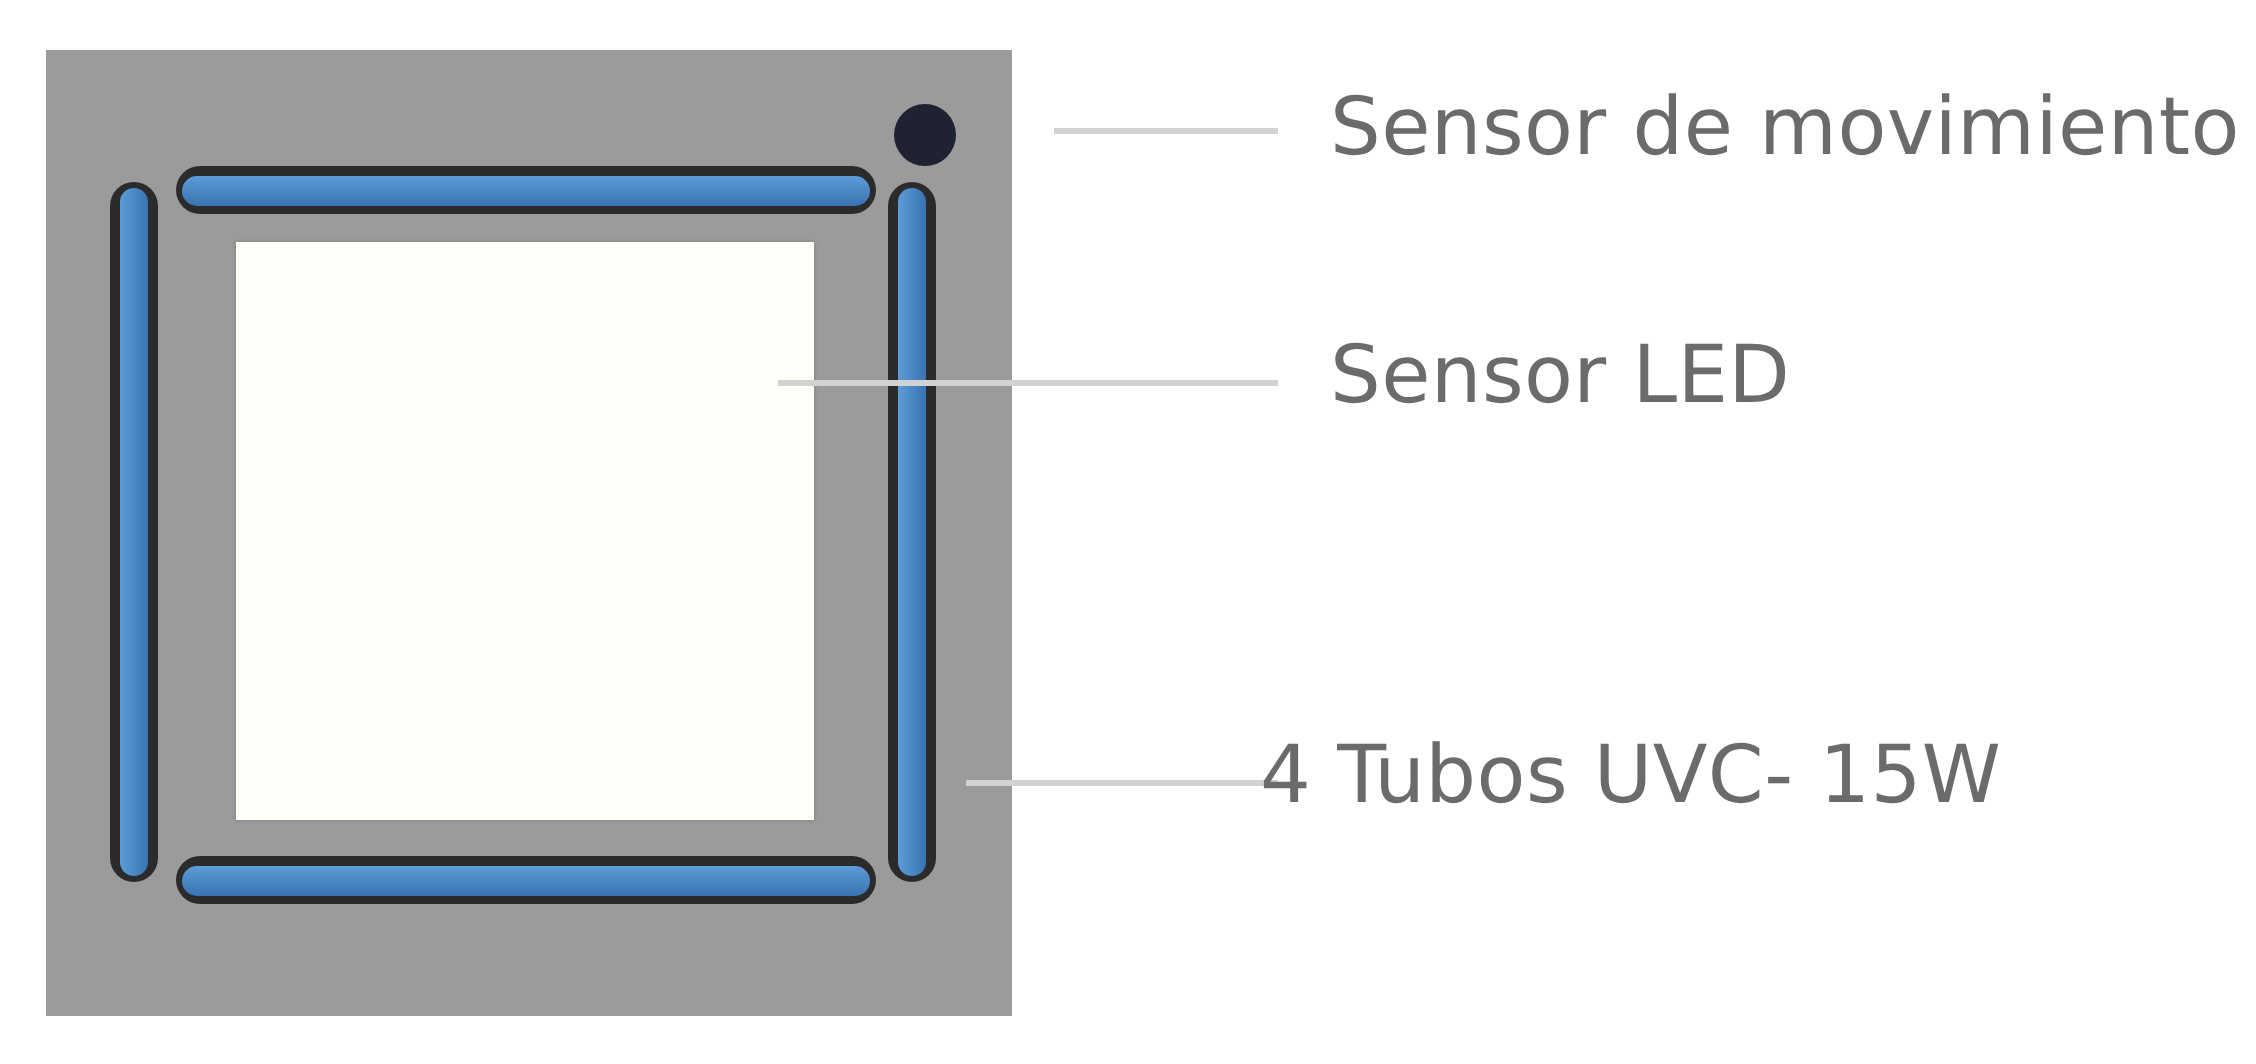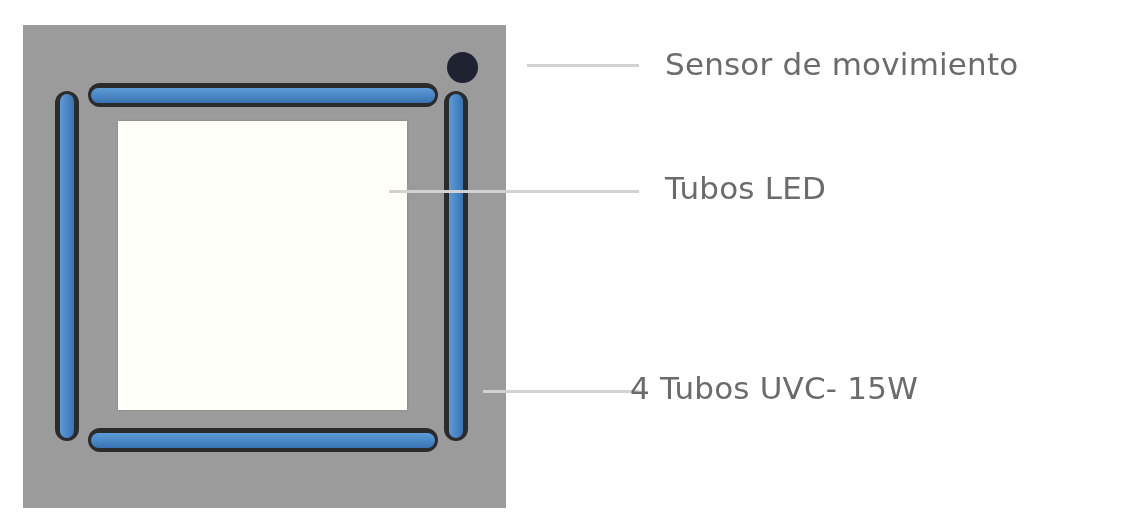--- a/index.html
+++ b/index.html
@@ -7,21 +7,21 @@
   .device { position:absolute; left:23px; top:25px; width:483px; height:483px; background:#9b9b9b; }
   .led { position:absolute; left:95px; top:96px; width:289px; height:289px; background:#fffef8; box-shadow:0 0 2px rgba(0,0,0,0.2); }
   .slot { position:absolute; background:#2b2b2b; border-radius:14px; }
   .tube { position:absolute; background:linear-gradient(#5b9ad6,#3a78b8); border-radius:12px; }
   .slot.h { height:24px; }
   .slot.v { width:24px; }
   .tube.h { left:3px; right:3px; top:5px; height:15px; background:linear-gradient(to bottom,#5d9cd8,#3873b2); }
   .tube.v { top:3px; bottom:3px; left:5px; width:14px; background:linear-gradient(to right,#5d9cd8,#3873b2); }
   .sensor { position:absolute; left:424px; top:27px; width:31px; height:31px; border-radius:50%; background:#1f2230; }
   .leader { position:absolute; height:3px; background:#d2d2d2; }
-  .label { position:absolute; color:#6b6b6b; font-size:31px; line-height:40px; white-space:nowrap; letter-spacing:0.2px; }
+  .label { position:absolute; color:#6b6b6b; font-size:40px; line-height:40px; white-space:nowrap; letter-spacing:0.2px; }
 </style>
 </head>
 <body>
 
 <div class="device">
   <div class="slot h" style="left:65px; top:58px; width:350px;">
     <div class="tube h"></div>
   </div>
   <div class="slot h" style="left:65px; top:403px; width:350px;">
     <div class="tube h"></div>
@@ -33,16 +33,16 @@
     <div class="tube v"></div>
   </div>
   <div class="led"></div>
   <div class="sensor"></div>
 </div>
 
 <div class="leader" style="left:527px; top:64px; width:112px;"></div>
 <div class="label" style="left:665px; top:44px;">Sensor de movimiento</div>
 
 <div class="leader" style="left:389px; top:190px; width:250px;"></div>
-<div class="label" style="left:665px; top:168px;">Tubos LED</div>
+<div class="label" style="left:665px; top:168px;">Sensor LED</div>
 
 <div class="leader" style="left:483px; top:390px; width:156px;"></div>
 <div class="label" style="left:630px; top:368px;">4 Tubos UVC- 15W</div>
 
 </body></html>

